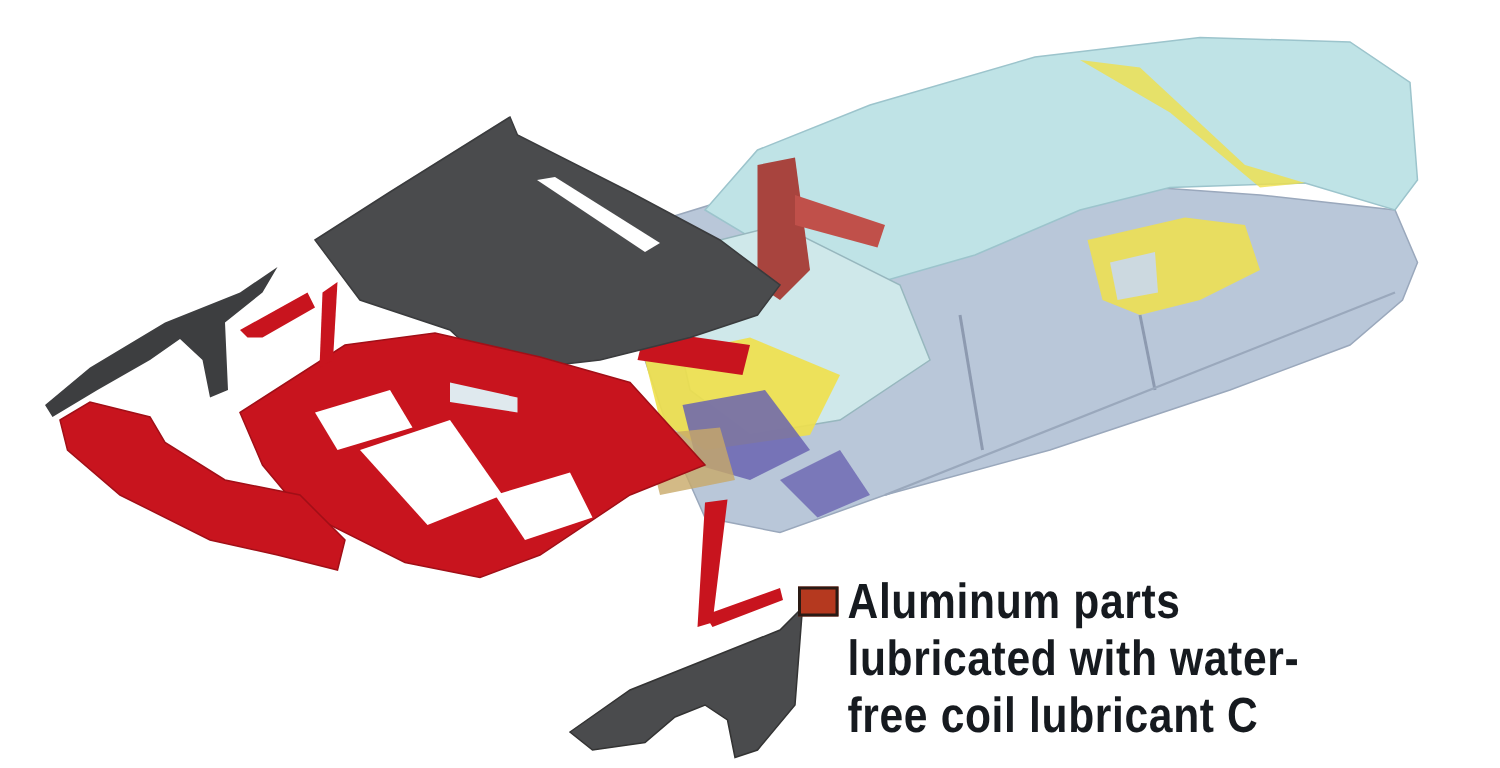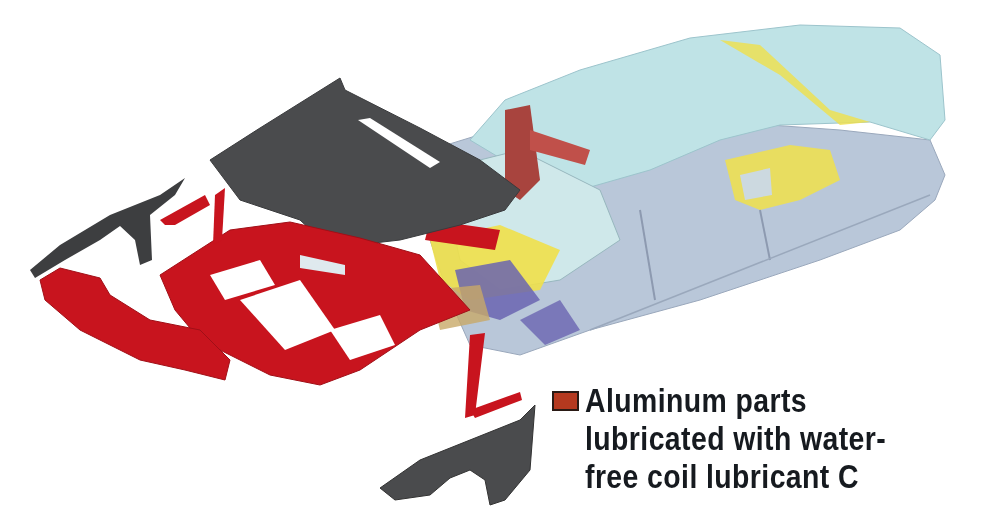--- a/index.html
+++ b/index.html
@@ -1,18 +1,18 @@
 <!DOCTYPE html>
 <html><head>
   <meta charset="utf-8">
   <style>
     html, body { margin: 0; padding: 0; background: #ffffff; }
     body { width: 1000px; height: 512px; position: relative; overflow: hidden; font-family: "Liberation Sans", sans-serif; }
     #diagram { position: absolute; left: 0; top: 0; width: 1000px; height: 512px; }
-    .legend { position: absolute; left: 552px; top: 382px; width: 440px; }
+    .legend { position: absolute; left: 532px; top: 382px; width: 440px; }
     .legend-row { display: flex; align-items: flex-start; }
     .swatch { width: 27px; height: 20px; border: 2px solid #2a1a14; box-sizing: border-box; margin-top: 9px; margin-right: 6px; flex: none; }
     .legend-text { font-family: "Liberation Sans", sans-serif; font-weight: bold; font-size: 33px; line-height: 38px; color: #161a1f; letter-spacing: 0.5px; transform: scaleX(0.86); transform-origin: left top; white-space: nowrap; }
     .legend-text div { display: block; }
   </style>
 </head>
 <body>
 
 <svg id="diagram" viewBox="0 0 1000 512" xmlns="http://www.w3.org/2000/svg">
 

